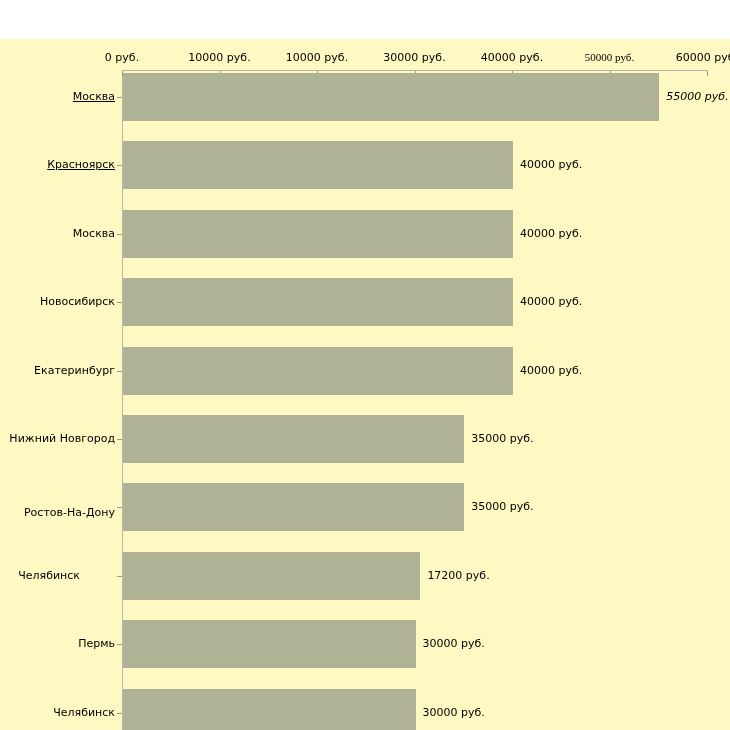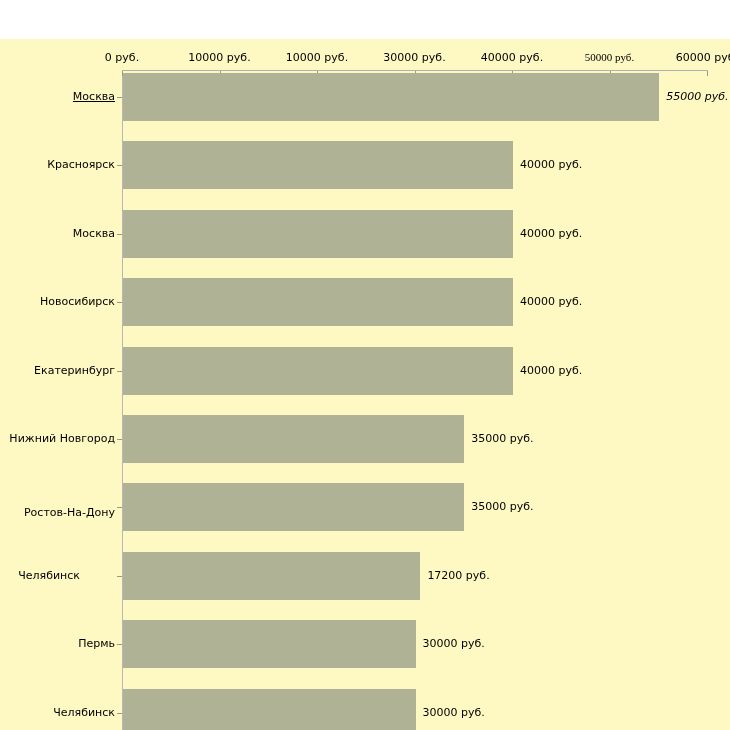--- a/index.html
+++ b/index.html
@@ -112,21 +112,21 @@
       <div class="x-tick" style="left: 707px;"></div>
       <div class="x-tick-label" style="left: 707px;">60000 руб.</div>
     </div>
   <div id="bars-layer">
       <div class="bar" style="top: 34px; height: 48px; width: 536.25px; background: rgb(175, 178, 148);"></div>
       <div class="y-tick" style="top: 58px;"></div>
       <div class="cat-label" style="top: 51px; right: 615px; text-decoration: underline;">Москва</div>
       <div class="bar-value" style="left: 666.25px; top: 51px; font-style: italic;">55000 руб.</div>
       <div class="bar" style="top: 102.4px; height: 48px; width: 390px; background: rgb(175, 178, 148);"></div>
       <div class="y-tick" style="top: 126px;"></div>
-      <div class="cat-label" style="top: 119.4px; right: 615px;">Красноярск</div>
+      <div class="cat-label" style="top: 119.4px; right: 615px; text-decoration: underline;">Красноярск</div>
       <div class="bar-value" style="left: 520px; top: 119.4px;">40000 руб.</div>
       <div class="bar" style="top: 170.8px; height: 48px; width: 390px; background: rgb(175, 178, 148);"></div>
       <div class="y-tick" style="top: 195px;"></div>
       <div class="cat-label" style="top: 187.8px; right: 615px;">Москва</div>
       <div class="bar-value" style="left: 520px; top: 187.8px;">40000 руб.</div>
       <div class="bar" style="top: 239.2px; height: 48px; width: 390px; background: rgb(175, 178, 148);"></div>
       <div class="y-tick" style="top: 263px;"></div>
       <div class="cat-label" style="top: 256.2px; right: 615px;">Новосибирск</div>
       <div class="bar-value" style="left: 520px; top: 256.2px;">40000 руб.</div>
       <div class="bar" style="top: 307.6px; height: 48px; width: 390px; background: rgb(175, 178, 148);"></div>

